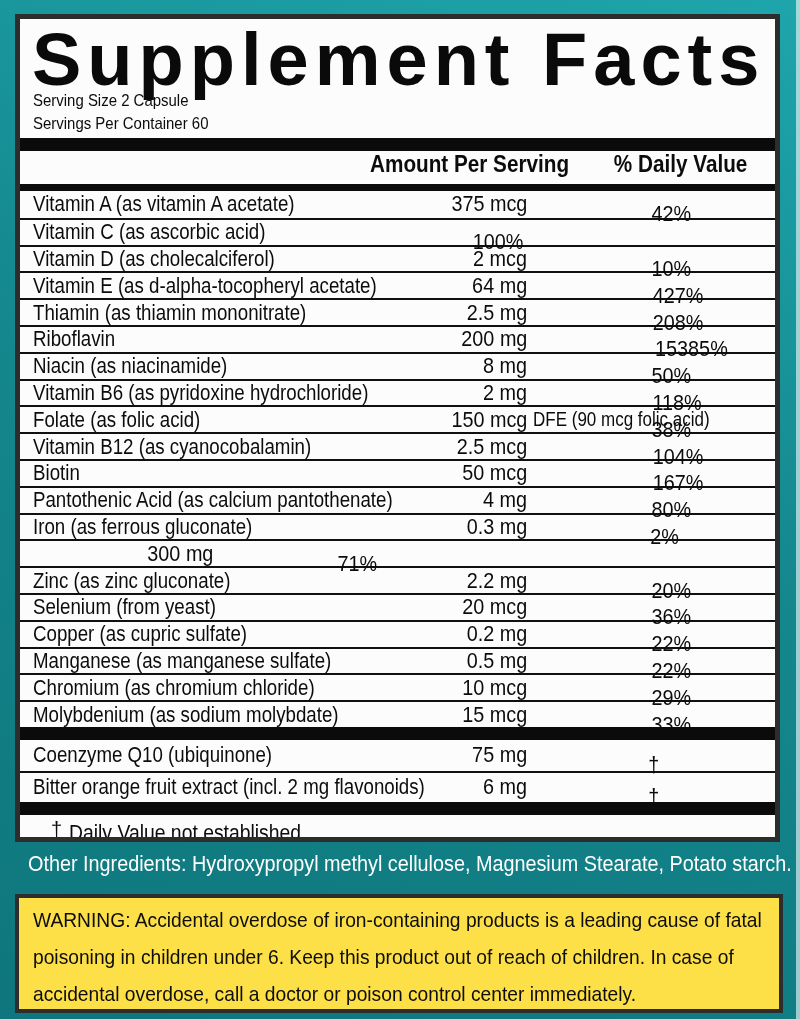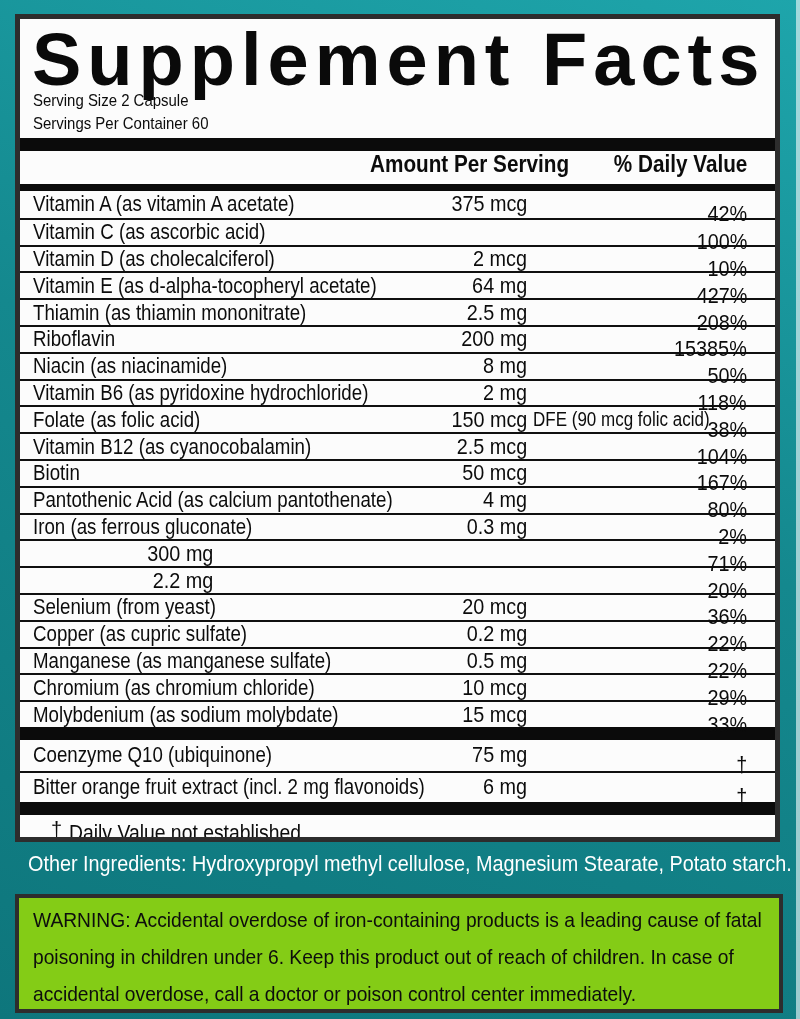--- a/index.html
+++ b/index.html
@@ -39,35 +39,35 @@
   .hdr-dv{width:152px;text-align:right;flex:0 0 auto;}
 
   .row{display:flex;align-items:center;height:26.8px;box-sizing:border-box;
     padding:0 28px 0 13px;font-size:22px;}
   .rows-extra .row{height:31px;}
   .rows-main .row + .row,.rows-extra .row + .row{border-top:2px solid #101010;}
   .c-label{flex:0 0 314px;min-width:0;white-space:nowrap;}
   .c-amt{flex:0 0 180px;min-width:0;text-align:right;white-space:nowrap;}
   .c-note{flex:0 0 120px;min-width:0;text-align:left;white-space:nowrap;padding-left:6px;
     font-size:20px;box-sizing:border-box;}
-  .c-dv{flex:1;min-width:0;text-align:right;white-space:nowrap;margin-top:20px;}
+  .c-dv{flex:1;min-width:0;white-space:nowrap;margin-top:20px;}
 
   .footnote{margin:5px 0 0 31px;font-size:22px;}
   .dagger{position:relative;top:-4px;font-size:20px;margin-right:7px;}
 
   
   .other-ingredients{
     position:absolute;left:28px;top:851px;color:#ffffff;font-size:22px;white-space:nowrap;
   }
   .other-ingredients .cx-l{transform:scaleX(.9);}
 
   
   .warning-box{
     position:absolute;left:15px;top:894px;width:768px;height:119px;box-sizing:border-box;
-    background:#84cc16;border:4px solid #2d2d2d;padding:3px 14px 0 14px;overflow:hidden;
+    background:#fde047;border:4px solid #2d2d2d;padding:3px 14px 0 14px;overflow:hidden;
   }
   .warning-text{
     width:800px;font-size:21px;line-height:37px;color:#0d0d0d;
     transform:scaleX(.915);transform-origin:0 0;
   }
 </style>
 </head>
 <body>
 
 <div class="panel">
@@ -179,20 +179,21 @@
     <span class="c-dv"><span class="cx cx-r">2%</span></span>
   </div>
 
   <div class="row">
     <span class="c-amt"><span class="cx cx-r">300 mg</span></span>
     <span class="c-note"><span class="cx cx-l"></span></span>
     <span class="c-dv"><span class="cx cx-r">71%</span></span>
   </div>
 
   <div class="row">
+    <span class="c-label"><span class="cx cx-l">Zinc (as zinc gluconate)</span></span>
     <span class="c-amt"><span class="cx cx-r">2.2 mg</span></span>
     <span class="c-note"><span class="cx cx-l"></span></span>
     <span class="c-dv"><span class="cx cx-r">20%</span></span>
   </div>
 
   <div class="row">
     <span class="c-label"><span class="cx cx-l">Selenium (from yeast)</span></span>
     <span class="c-amt"><span class="cx cx-r">20 mcg</span></span>
     <span class="c-note"><span class="cx cx-l"></span></span>
     <span class="c-dv"><span class="cx cx-r">36%</span></span>

